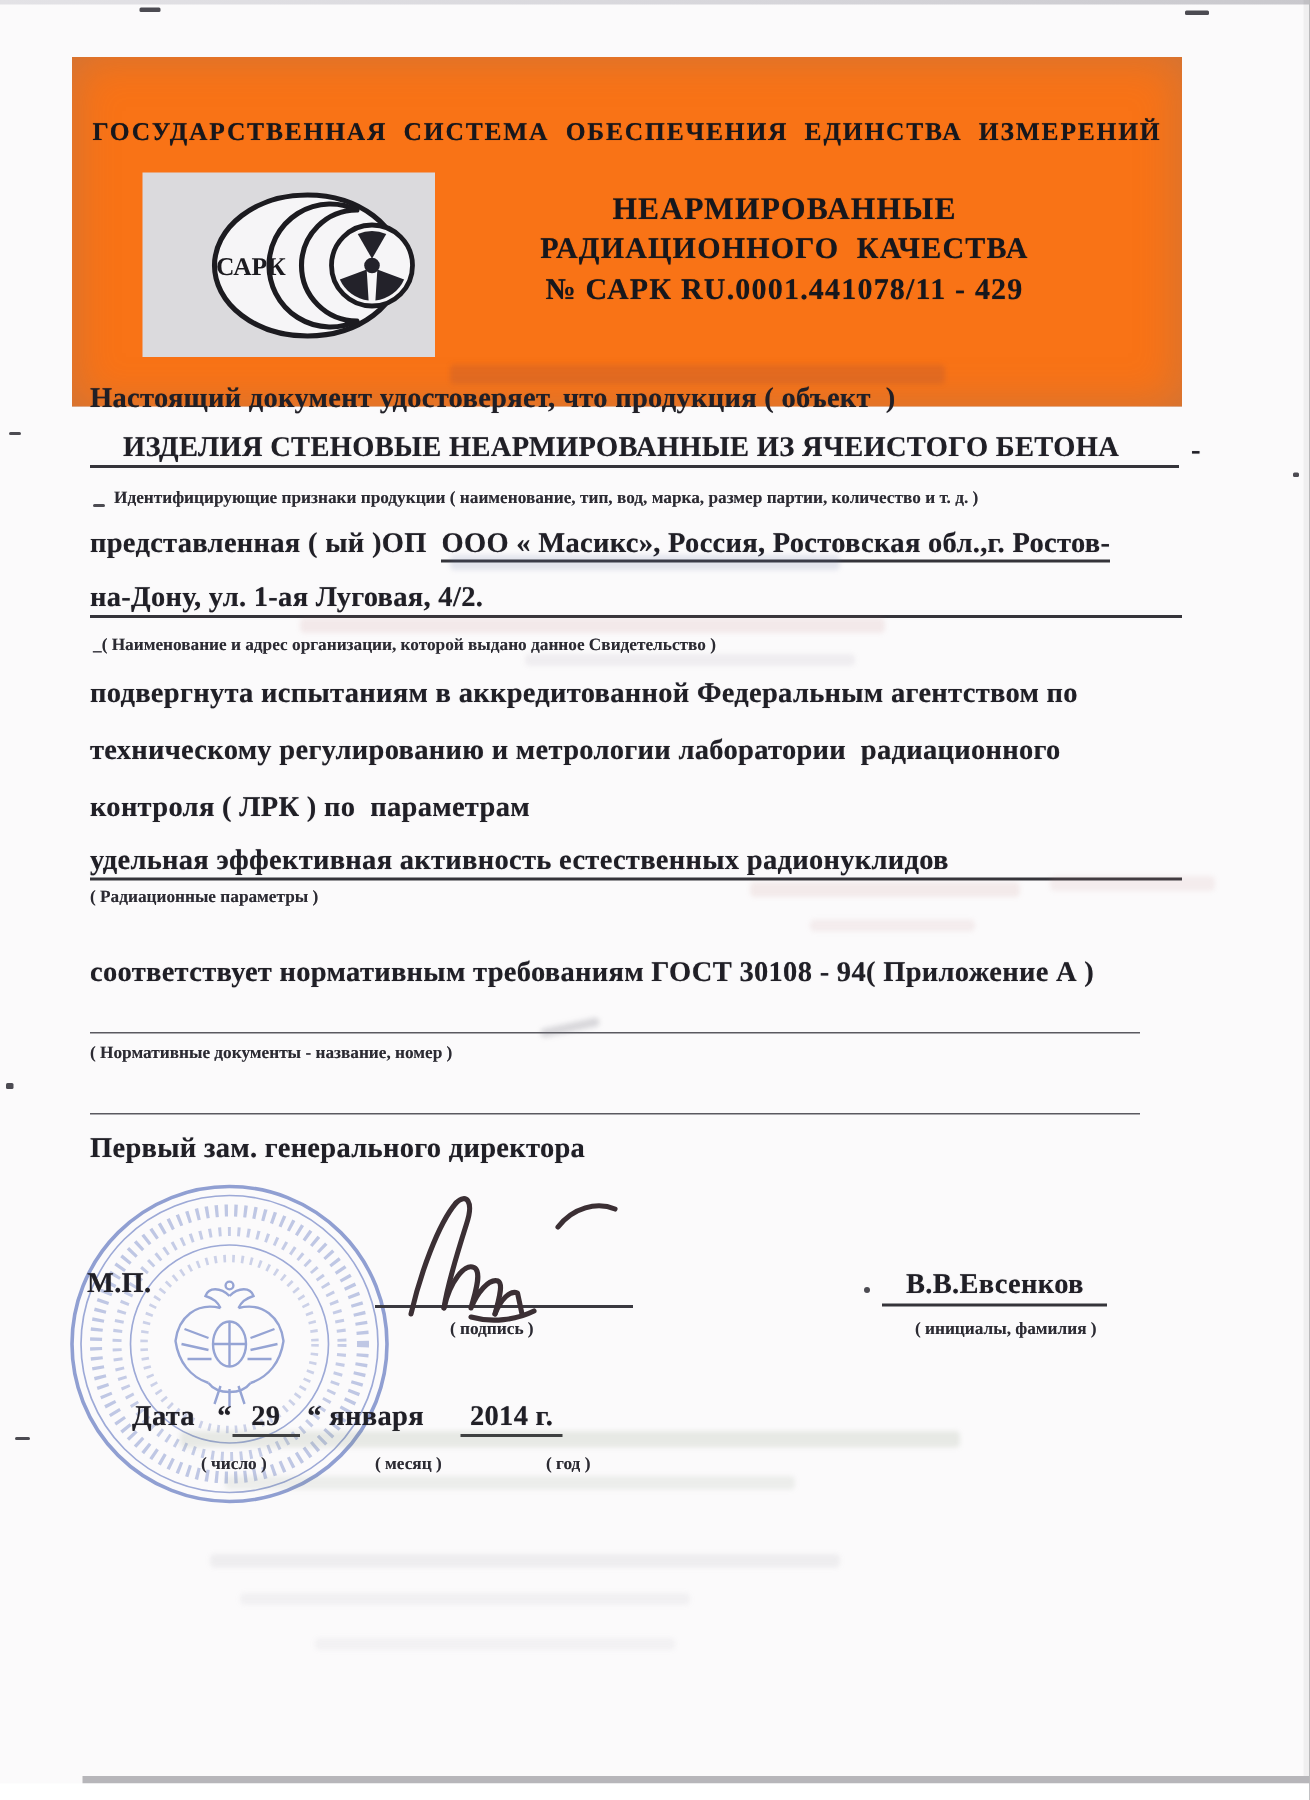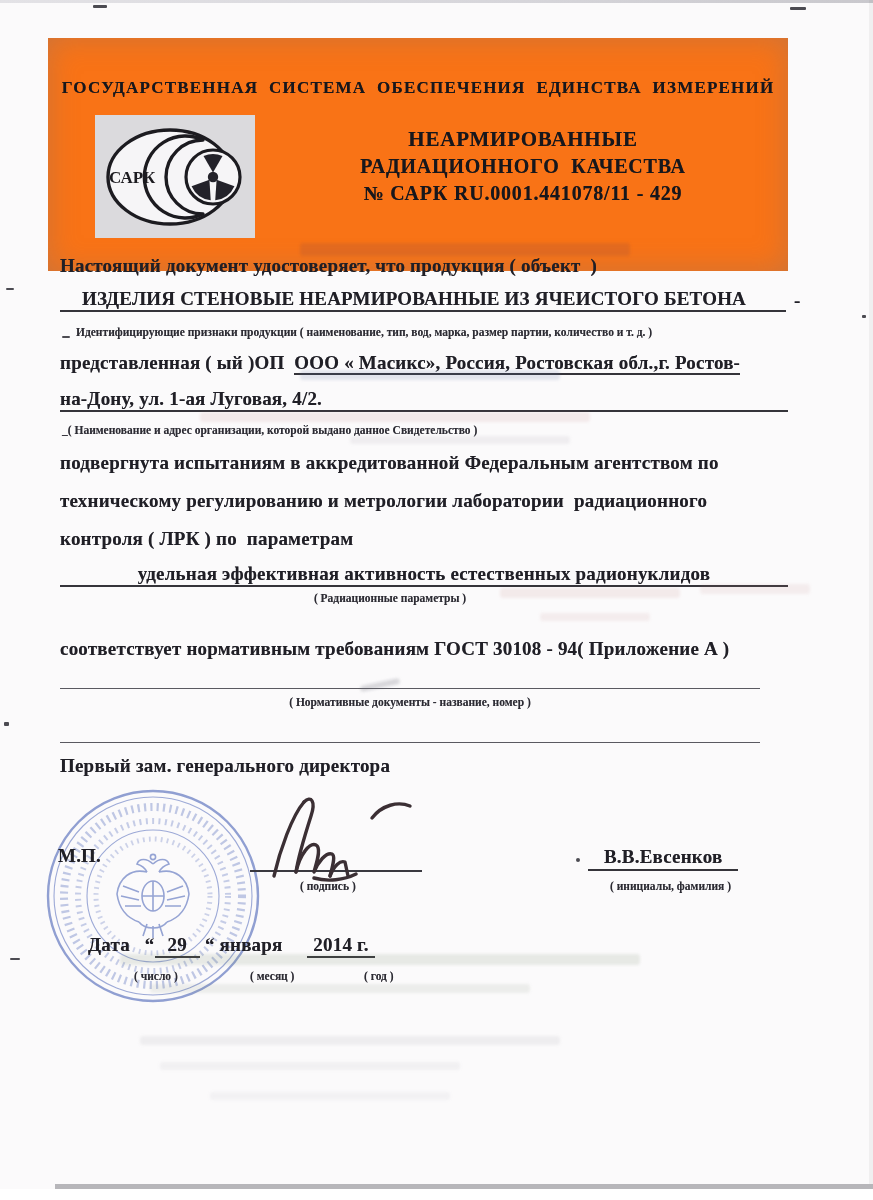--- a/index.html
+++ b/index.html
@@ -27,31 +27,32 @@
   }
   .banner-system {
     position:absolute; left:0; top:40px; width:100%;
     text-align:center; font-size:17px; font-weight:700;
     letter-spacing:1.2px; color:#17171c; white-space:pre-wrap;
     text-shadow:0 0 .5px rgba(20,20,30,.6);
   }
   .logo-box {
     position:absolute; left:47px; top:77px; width:160px; height:123px;
     background:#dbdadd;
+    padding-left:35px;
   }
   .banner-titles {
     position:absolute; left:240px; top:88px; width:470px;
     text-align:center; color:#17171c;
   }
   .banner-titles .t1 { font-size:21px; font-weight:700; letter-spacing:.8px; line-height:27px; white-space:pre-wrap; text-shadow:0 0 .5px rgba(20,20,30,.6); }
   .banner-titles .t2 { font-size:20px; font-weight:700; letter-spacing:.8px; line-height:27px; white-space:pre-wrap; text-shadow:0 0 .5px rgba(20,20,30,.6); }
   .hr-line { position:absolute; height:0; border-bottom:1.6px solid #5a5960; }
   .ghost { position:absolute; filter:blur(1.6px); border-radius:3px; }
   .speck { position:absolute; background:#4c4b52; border-radius:1px; }
-  .cap-center { text-align:center; }
+  .cap-center { }
   .stamp-wrap { position:absolute; left:43px; top:786px; width:220px; height:220px; opacity:.92; }
   .sig-wrap { position:absolute; left:268px; top:792px; width:150px; height:90px; }
   .name-underline { border-bottom:2px solid #35343a; padding:0 16px 1px 16px; }
   .day-underline { border-bottom:2px solid #35343a; padding:0 13px 1px 13px; }
   .year-underline { border-bottom:2px solid #35343a; padding:0 6px 1px 6px; }
   .edge-top { position:absolute; left:0; top:0; width:873px; height:3px; background:linear-gradient(90deg,#e3e2e6 0%,#d6d5da 60%,#c9c8cd 100%); }
   .edge-right { position:absolute; right:0; top:0; width:4px; height:1200px; background:rgba(60,60,70,.06); }
   .edge-bottom { position:absolute; left:55px; top:1184px; width:818px; height:5px; background:#b7b6ba; }
   .edge-bottom-white { position:absolute; left:0; top:1189px; width:873px; height:11px; background:#ffffff; }
 </style>

